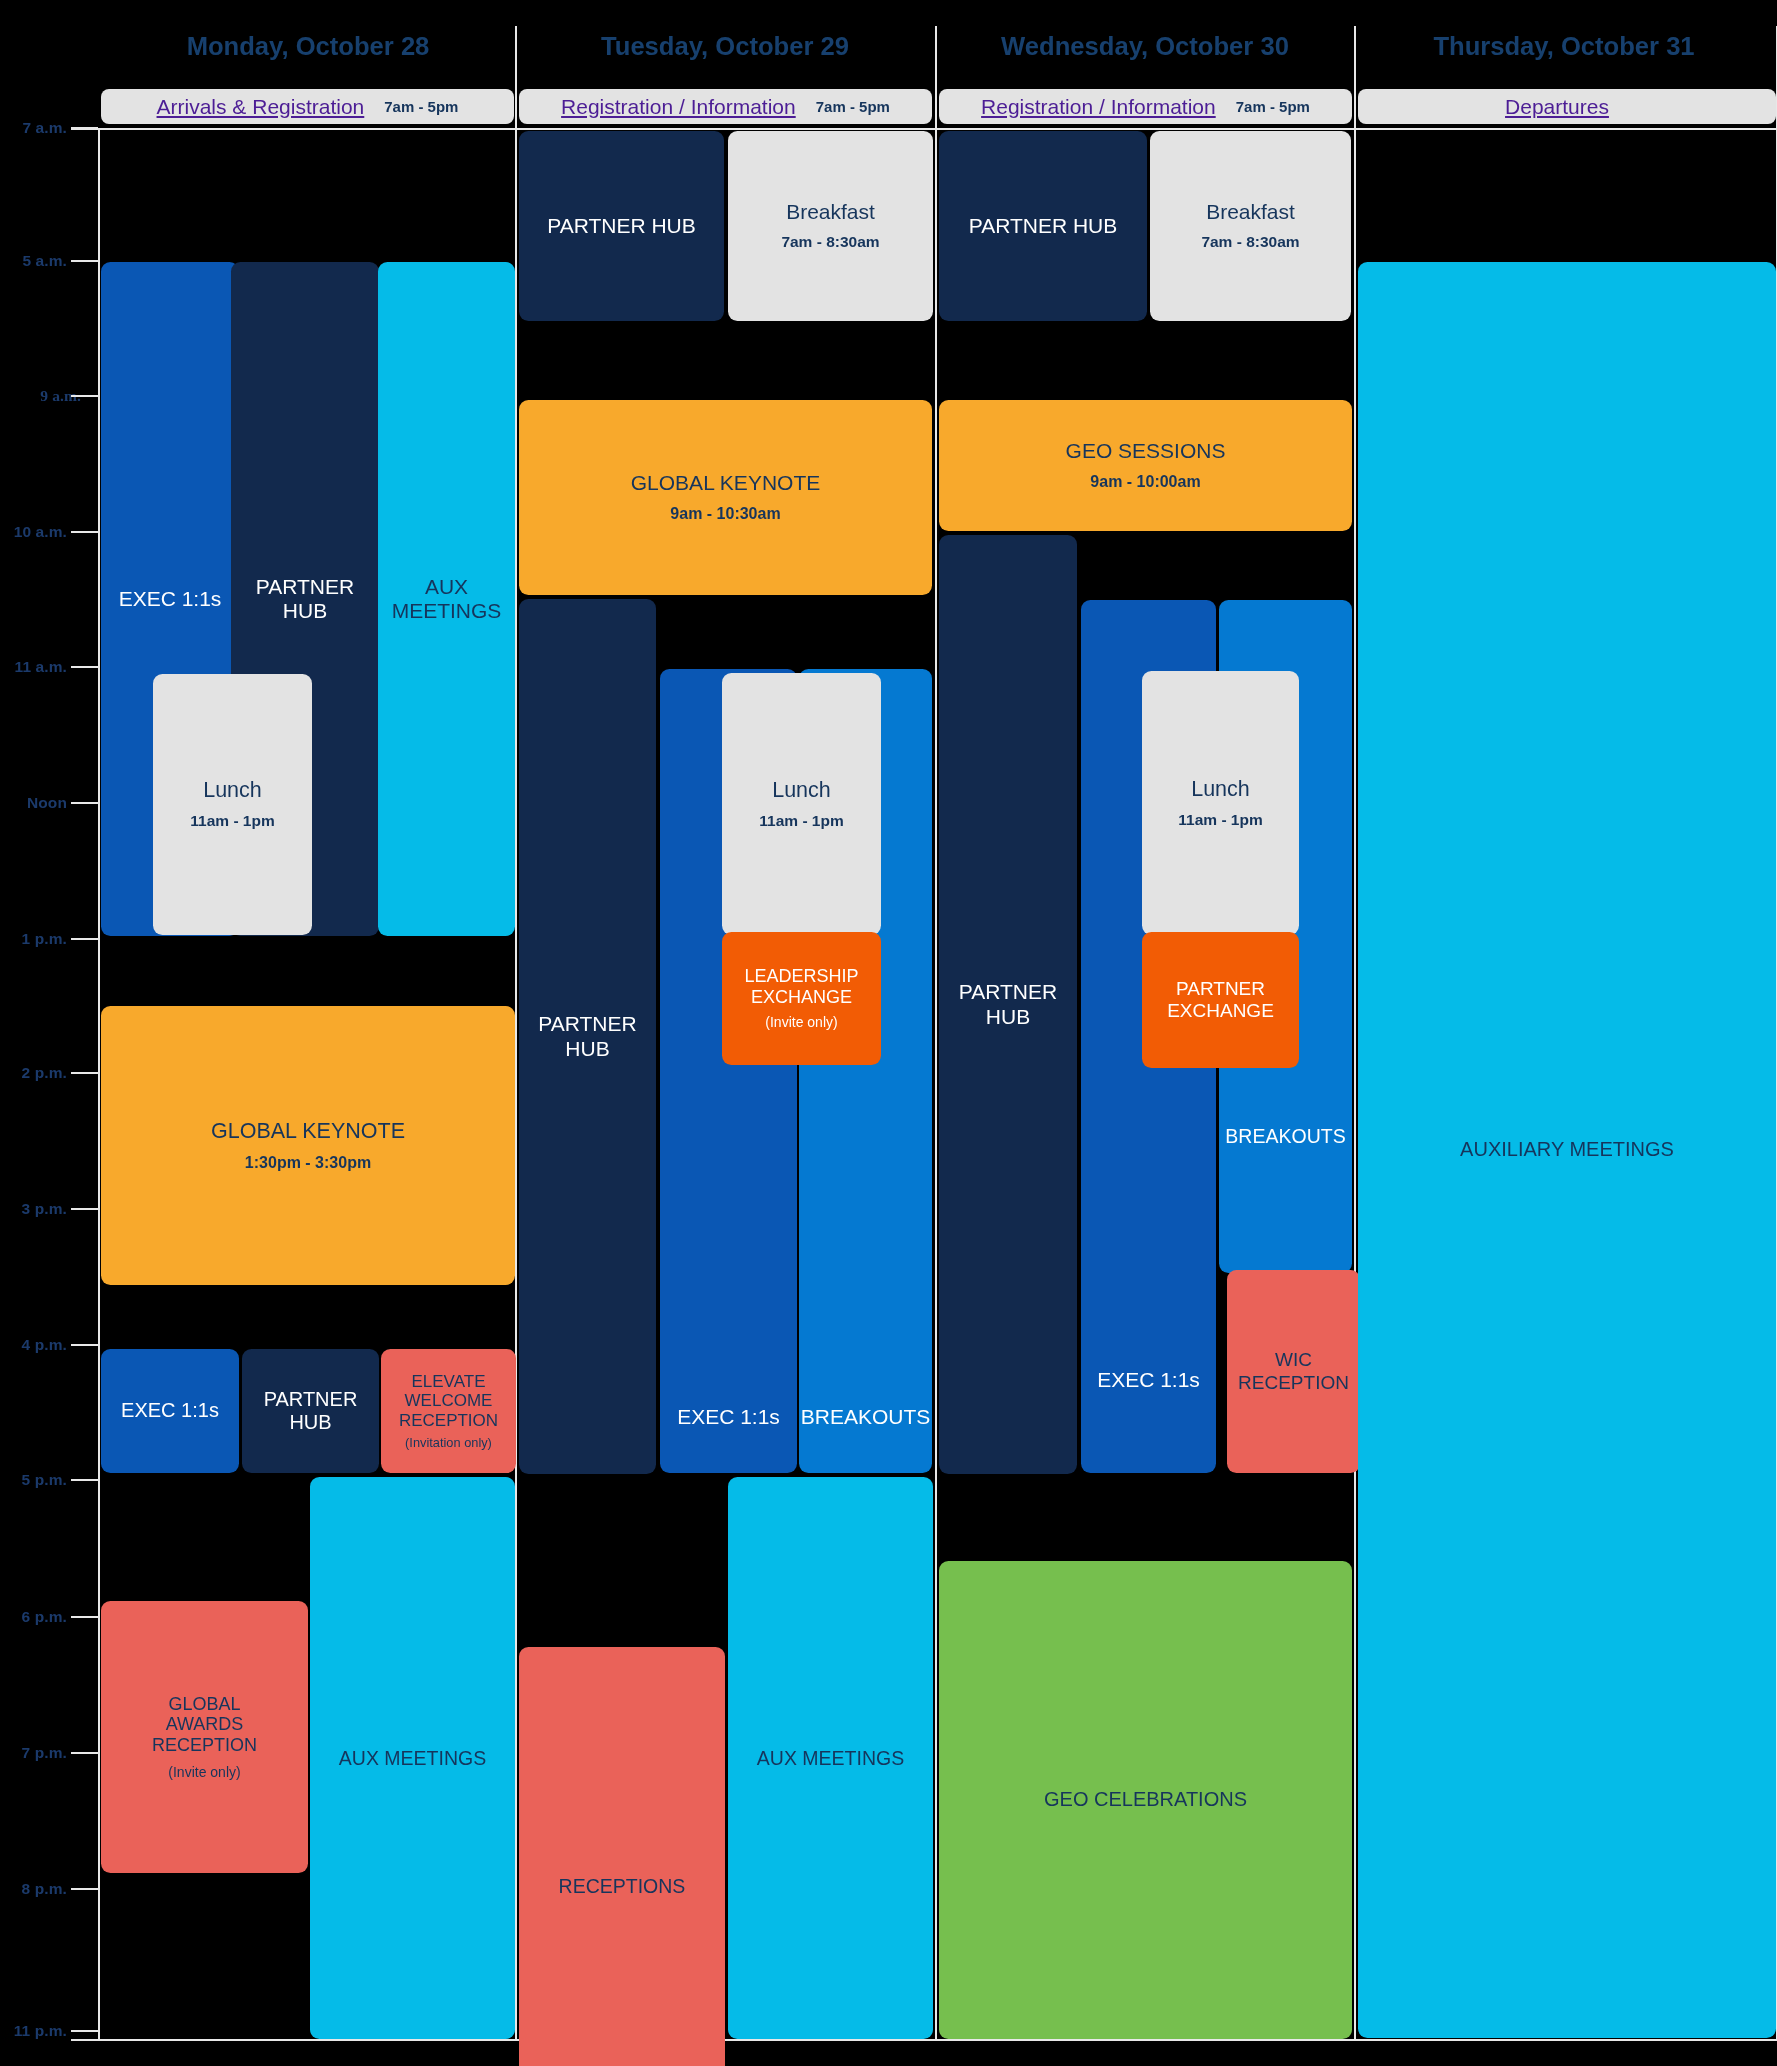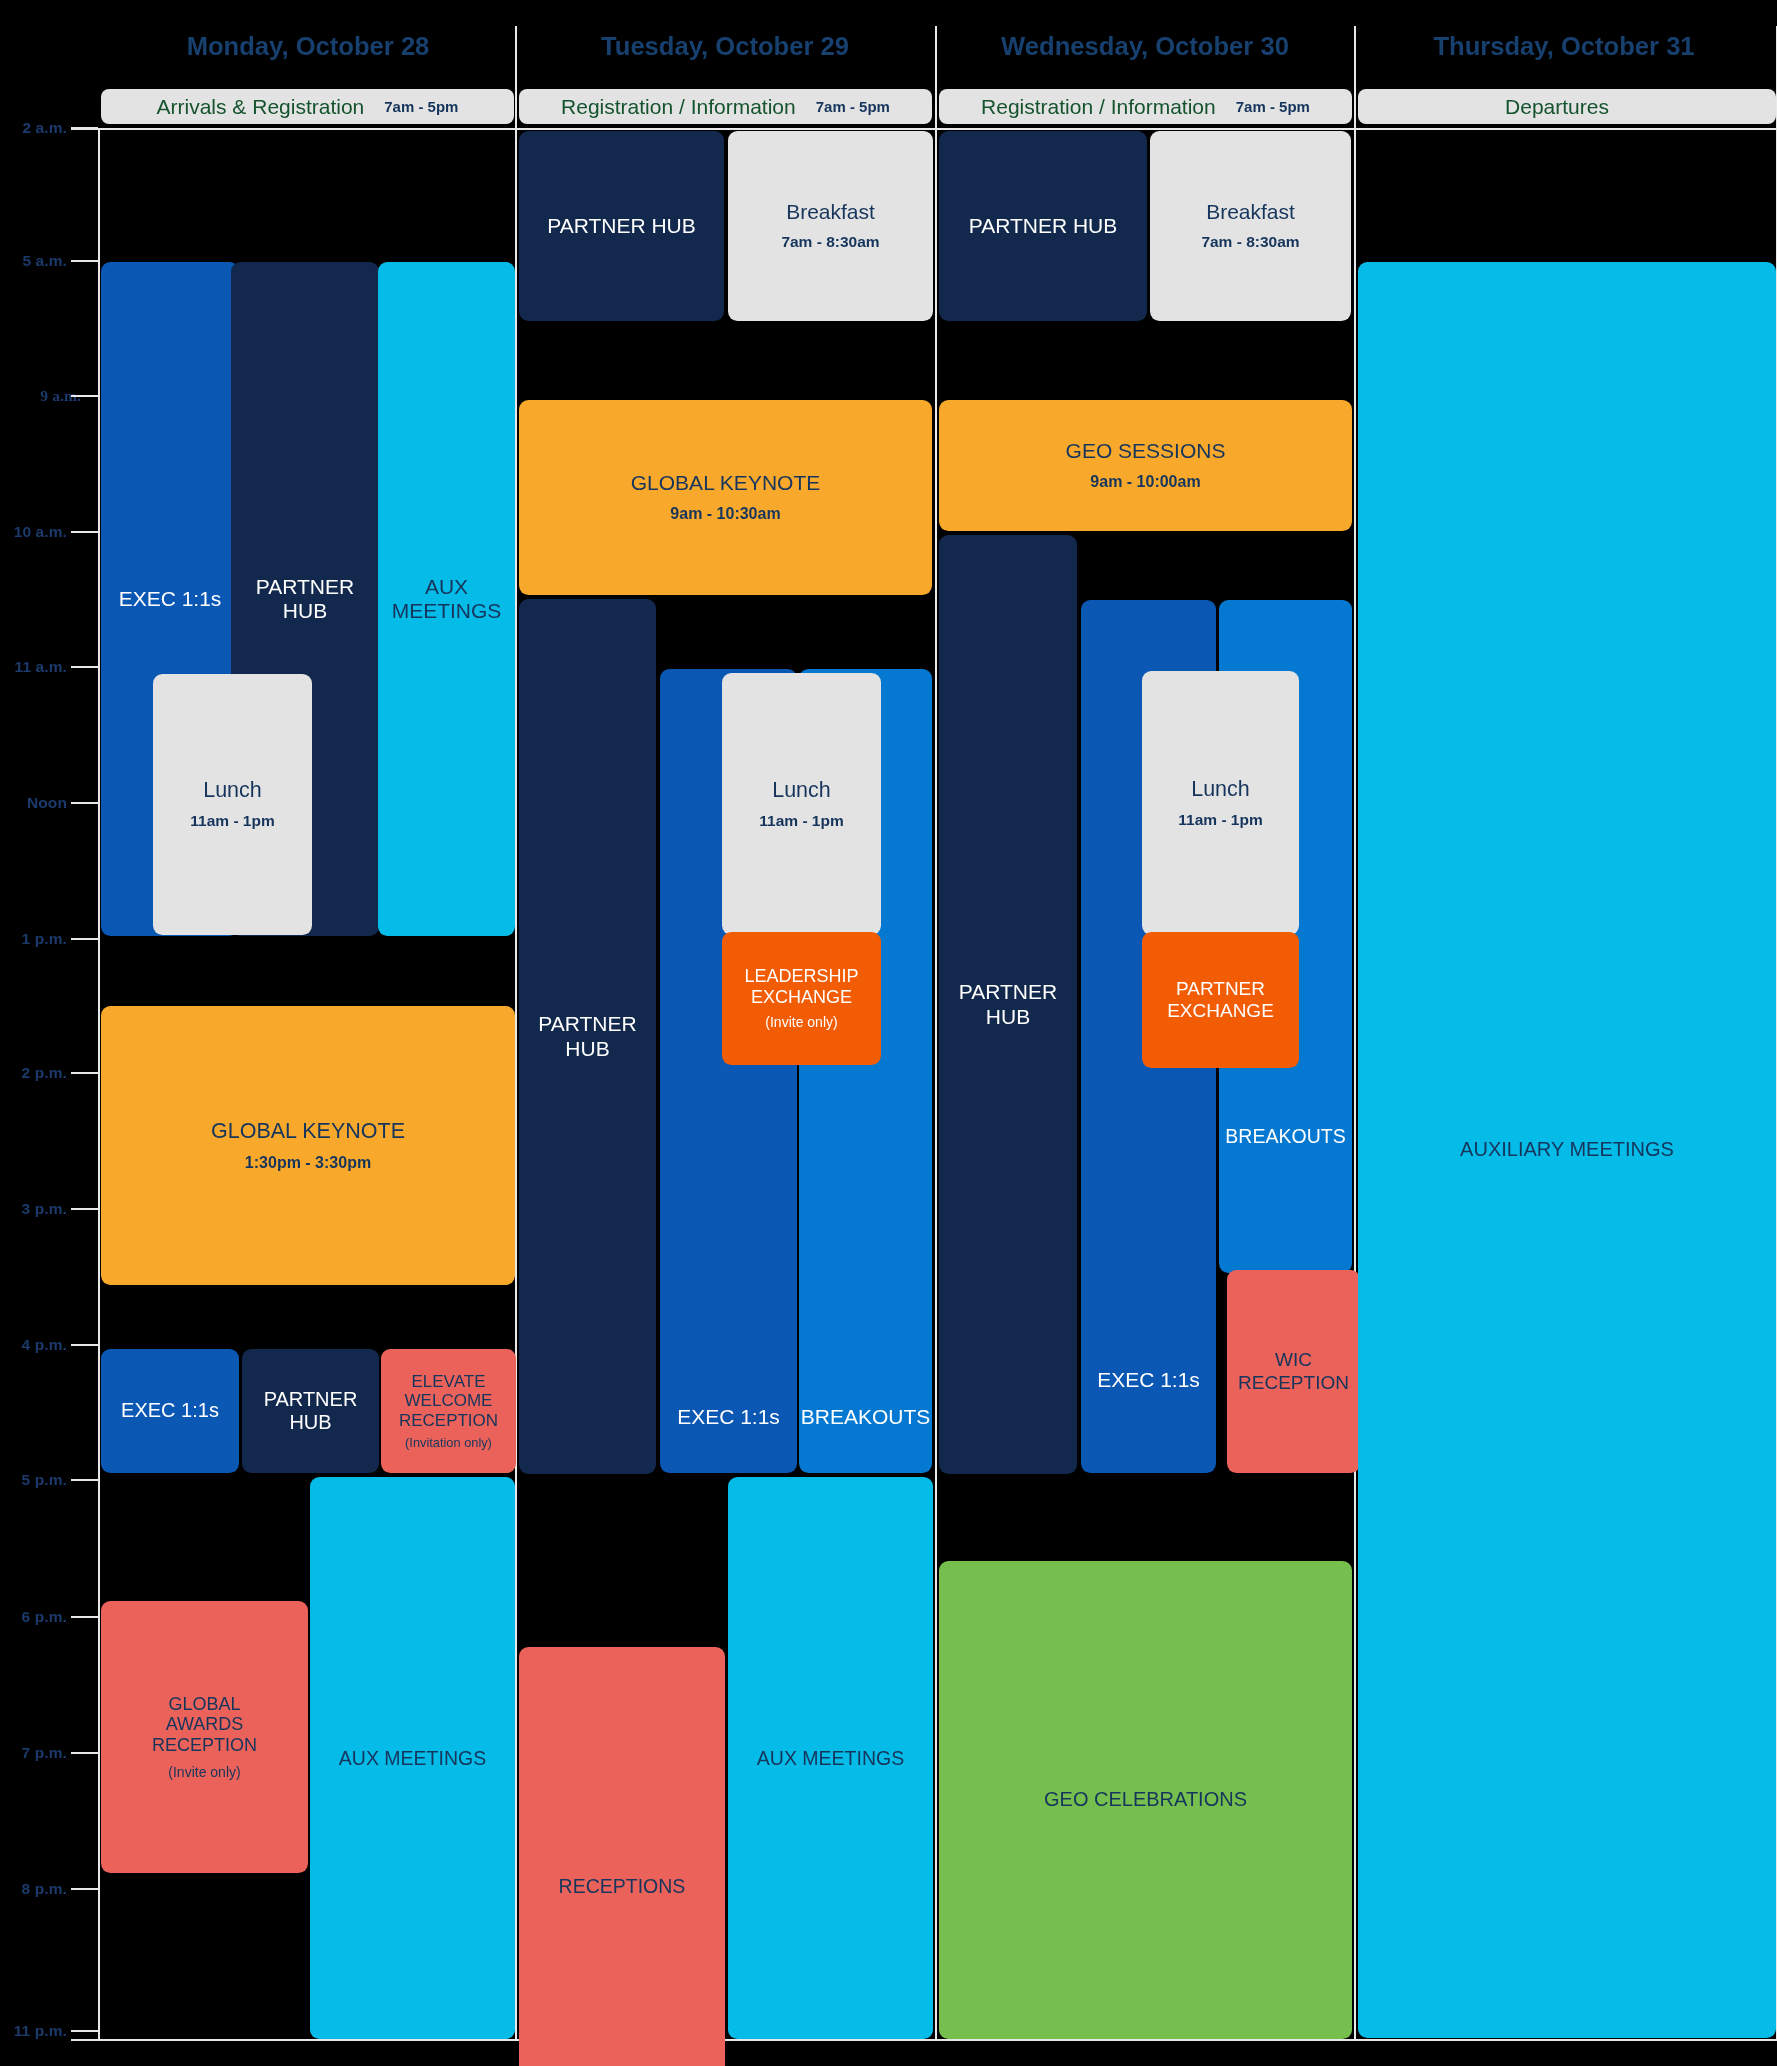--- a/index.html
+++ b/index.html
@@ -50,23 +50,24 @@
   .reg-bar {
     position: absolute;
     background: #e3e3e3;
     border-radius: 8px;
     display: flex;
     align-items: center;
     justify-content: center;
     gap: 20px;
   }
   .reg-bar .reg-name {
-    color: #14532d;
+    color: #4c1d95;
     font-size: 21px;
     font-weight: 400;
+    text-decoration: underline;
   }
   .reg-bar .reg-time {
     color: #16355c;
     font-size: 15px;
     font-weight: 700;
   }
 
   
   .ev {
     position: absolute;
@@ -93,21 +94,21 @@
     margin-top: 7.4px;
     white-space: pre-line;
   }
 </style>
 </head>
 <body>
 
 <div id="stage">
 
   <div>
-    <div class="time-label" style="left:0;width:67px;top:128px;">2 a.m.</div>
+    <div class="time-label" style="left:0;width:67px;top:128px;">7 a.m.</div>
     <div class="tick" style="left:71px;width:27px;top:128px;"></div>
 
     <div class="time-label" style="left:0;width:67px;top:261px;">5 a.m.</div>
     <div class="tick" style="left:71px;width:27px;top:261px;"></div>
 
     <div class="time-label" style="left:14px;width:67px;top:396px;font-family:Liberation Serif, serif;">9 a.m.</div>
     <div class="tick" style="left:71px;width:27px;top:396px;"></div>
 
     <div class="time-label" style="left:0;width:67px;top:532px;">10 a.m.</div>
     <div class="tick" style="left:71px;width:27px;top:532px;"></div>

